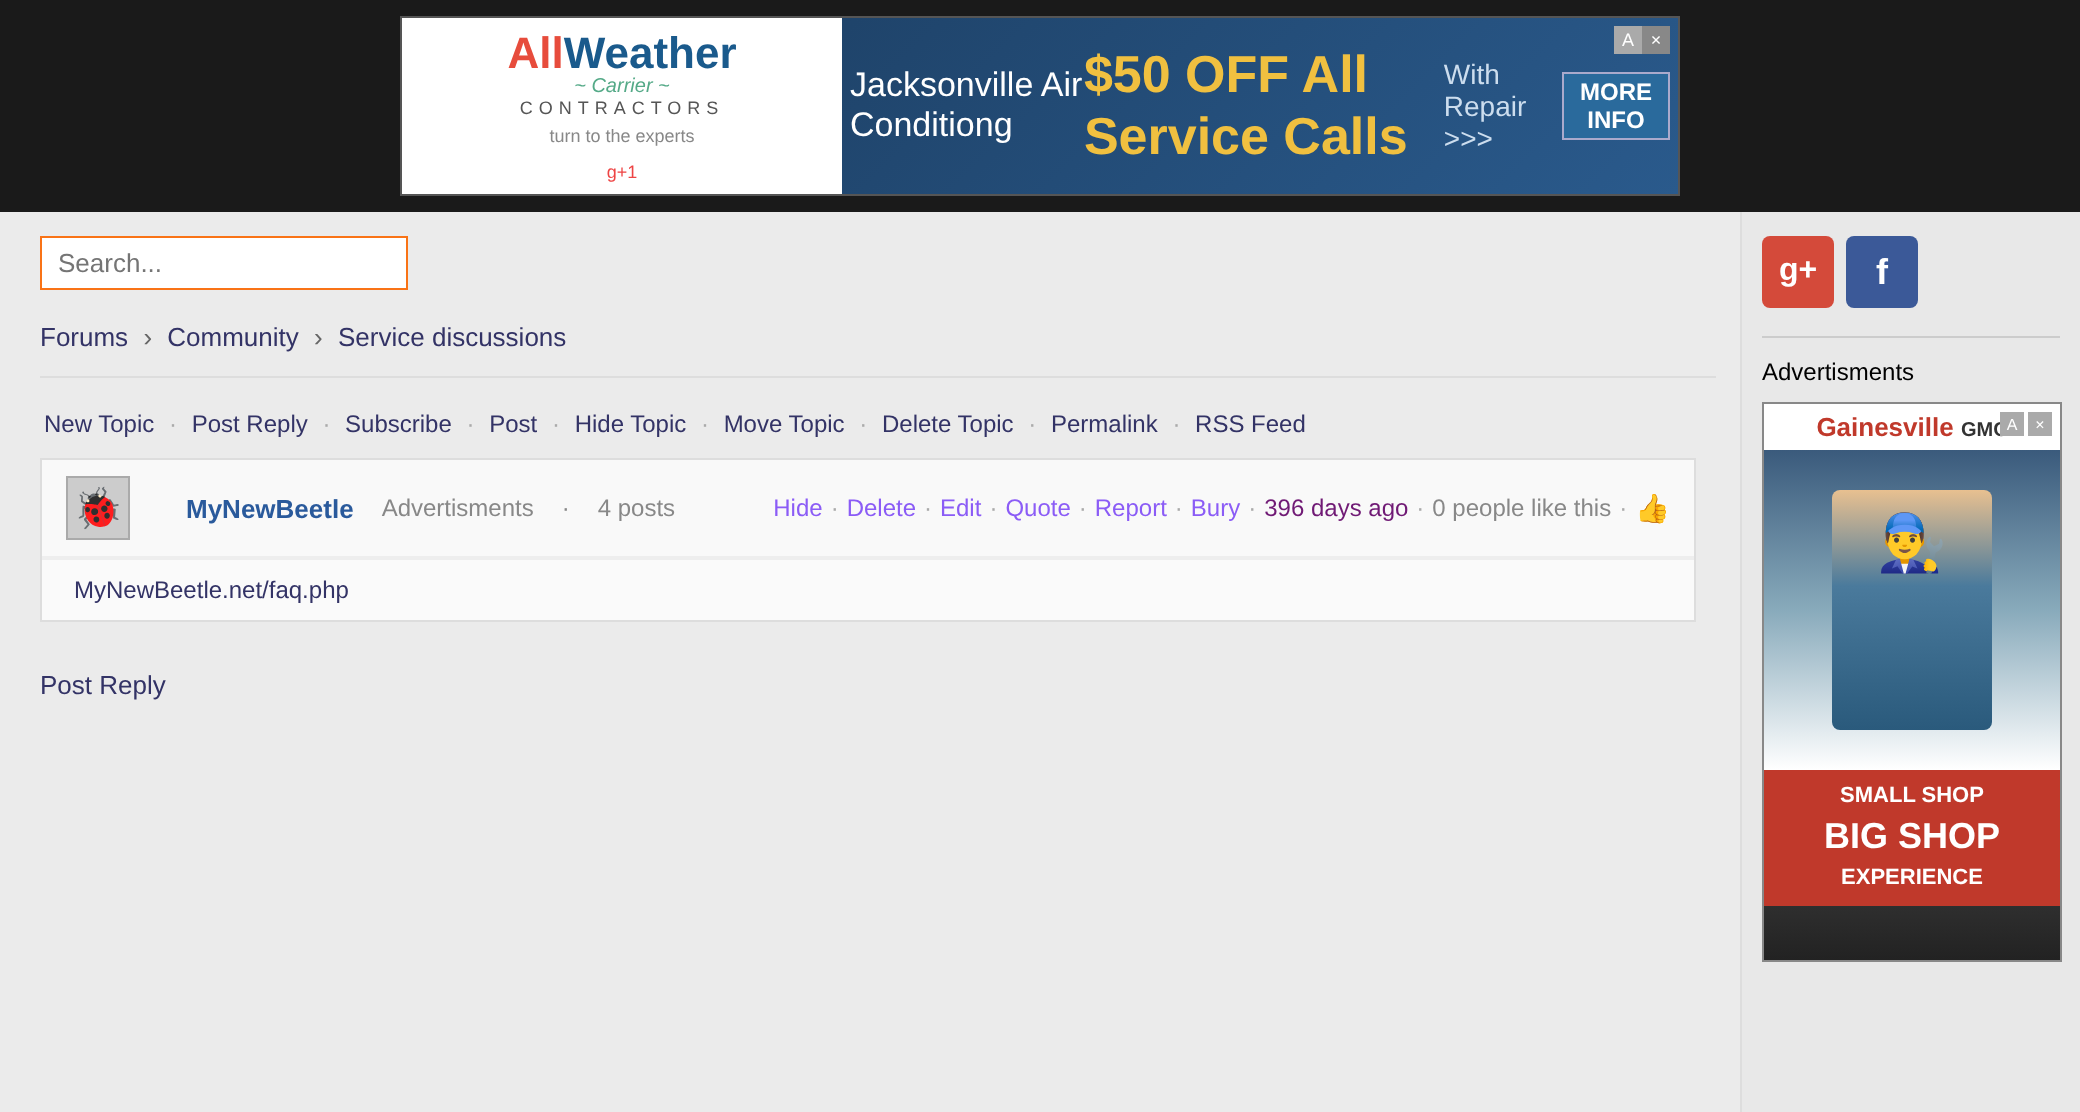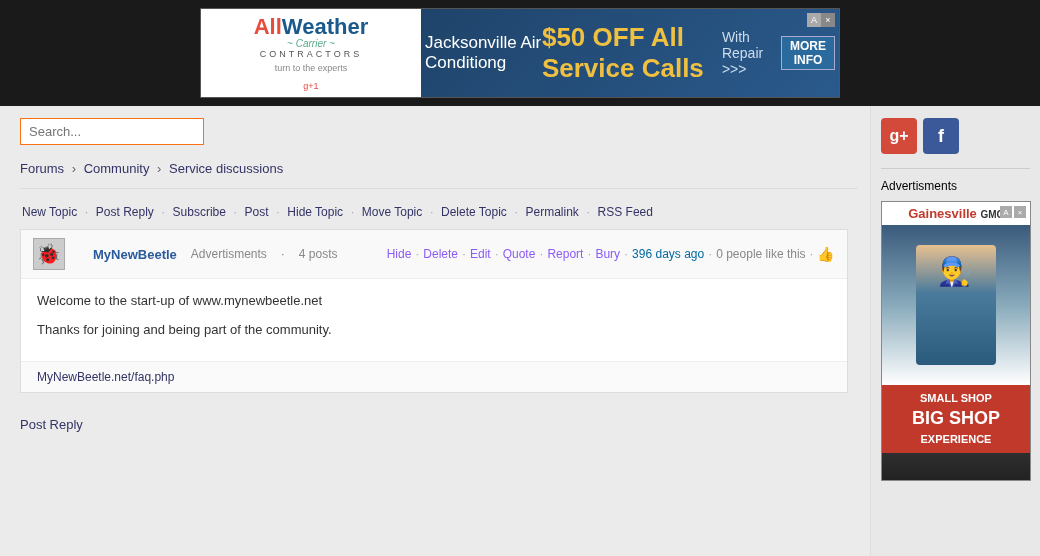--- a/index.html
+++ b/index.html
@@ -227,21 +227,21 @@
       color: #336;
       display: flex;
       align-items: center;
       gap: 4px;
     }
     .post-meta-right a {
       color: #8b5cf6;
       text-decoration: none;
     }
     .post-meta-right .sep { color: #aaa; }
-    .post-time { color: #0369a1; }
+    .post-time { color: #701a75; }
     .post-likes { color: #888; }
     .like-btn {
       cursor: pointer;
       color: #2a5a9c;
       font-size: 14px;
     }
 
     
     .post-body {
       padding: 12px 16px;
@@ -472,24 +472,20 @@
           <a href="#">Bury</a>
           <span class="sep">·</span>
           <span class="post-time">396 days ago</span>
           <span class="sep">·</span>
           <span class="post-likes">0 people like this</span>
           <span class="sep">·</span>
           <span class="like-btn">👍</span>
         </div>
       </div>
 
-      <div class="post-body">
-        <p>Welcome to the start-up of www.mynewbeetle.net</p>
-        <p>Thanks for joining and being part of the community.</p>
-      </div>
 
       <div class="post-link">
         <a href="#">MyNewBeetle.net/faq.php</a>
       </div>
     </div>
 
     <div class="post-reply-footer">
       <a href="#">Post Reply</a>
     </div>
   </div>

